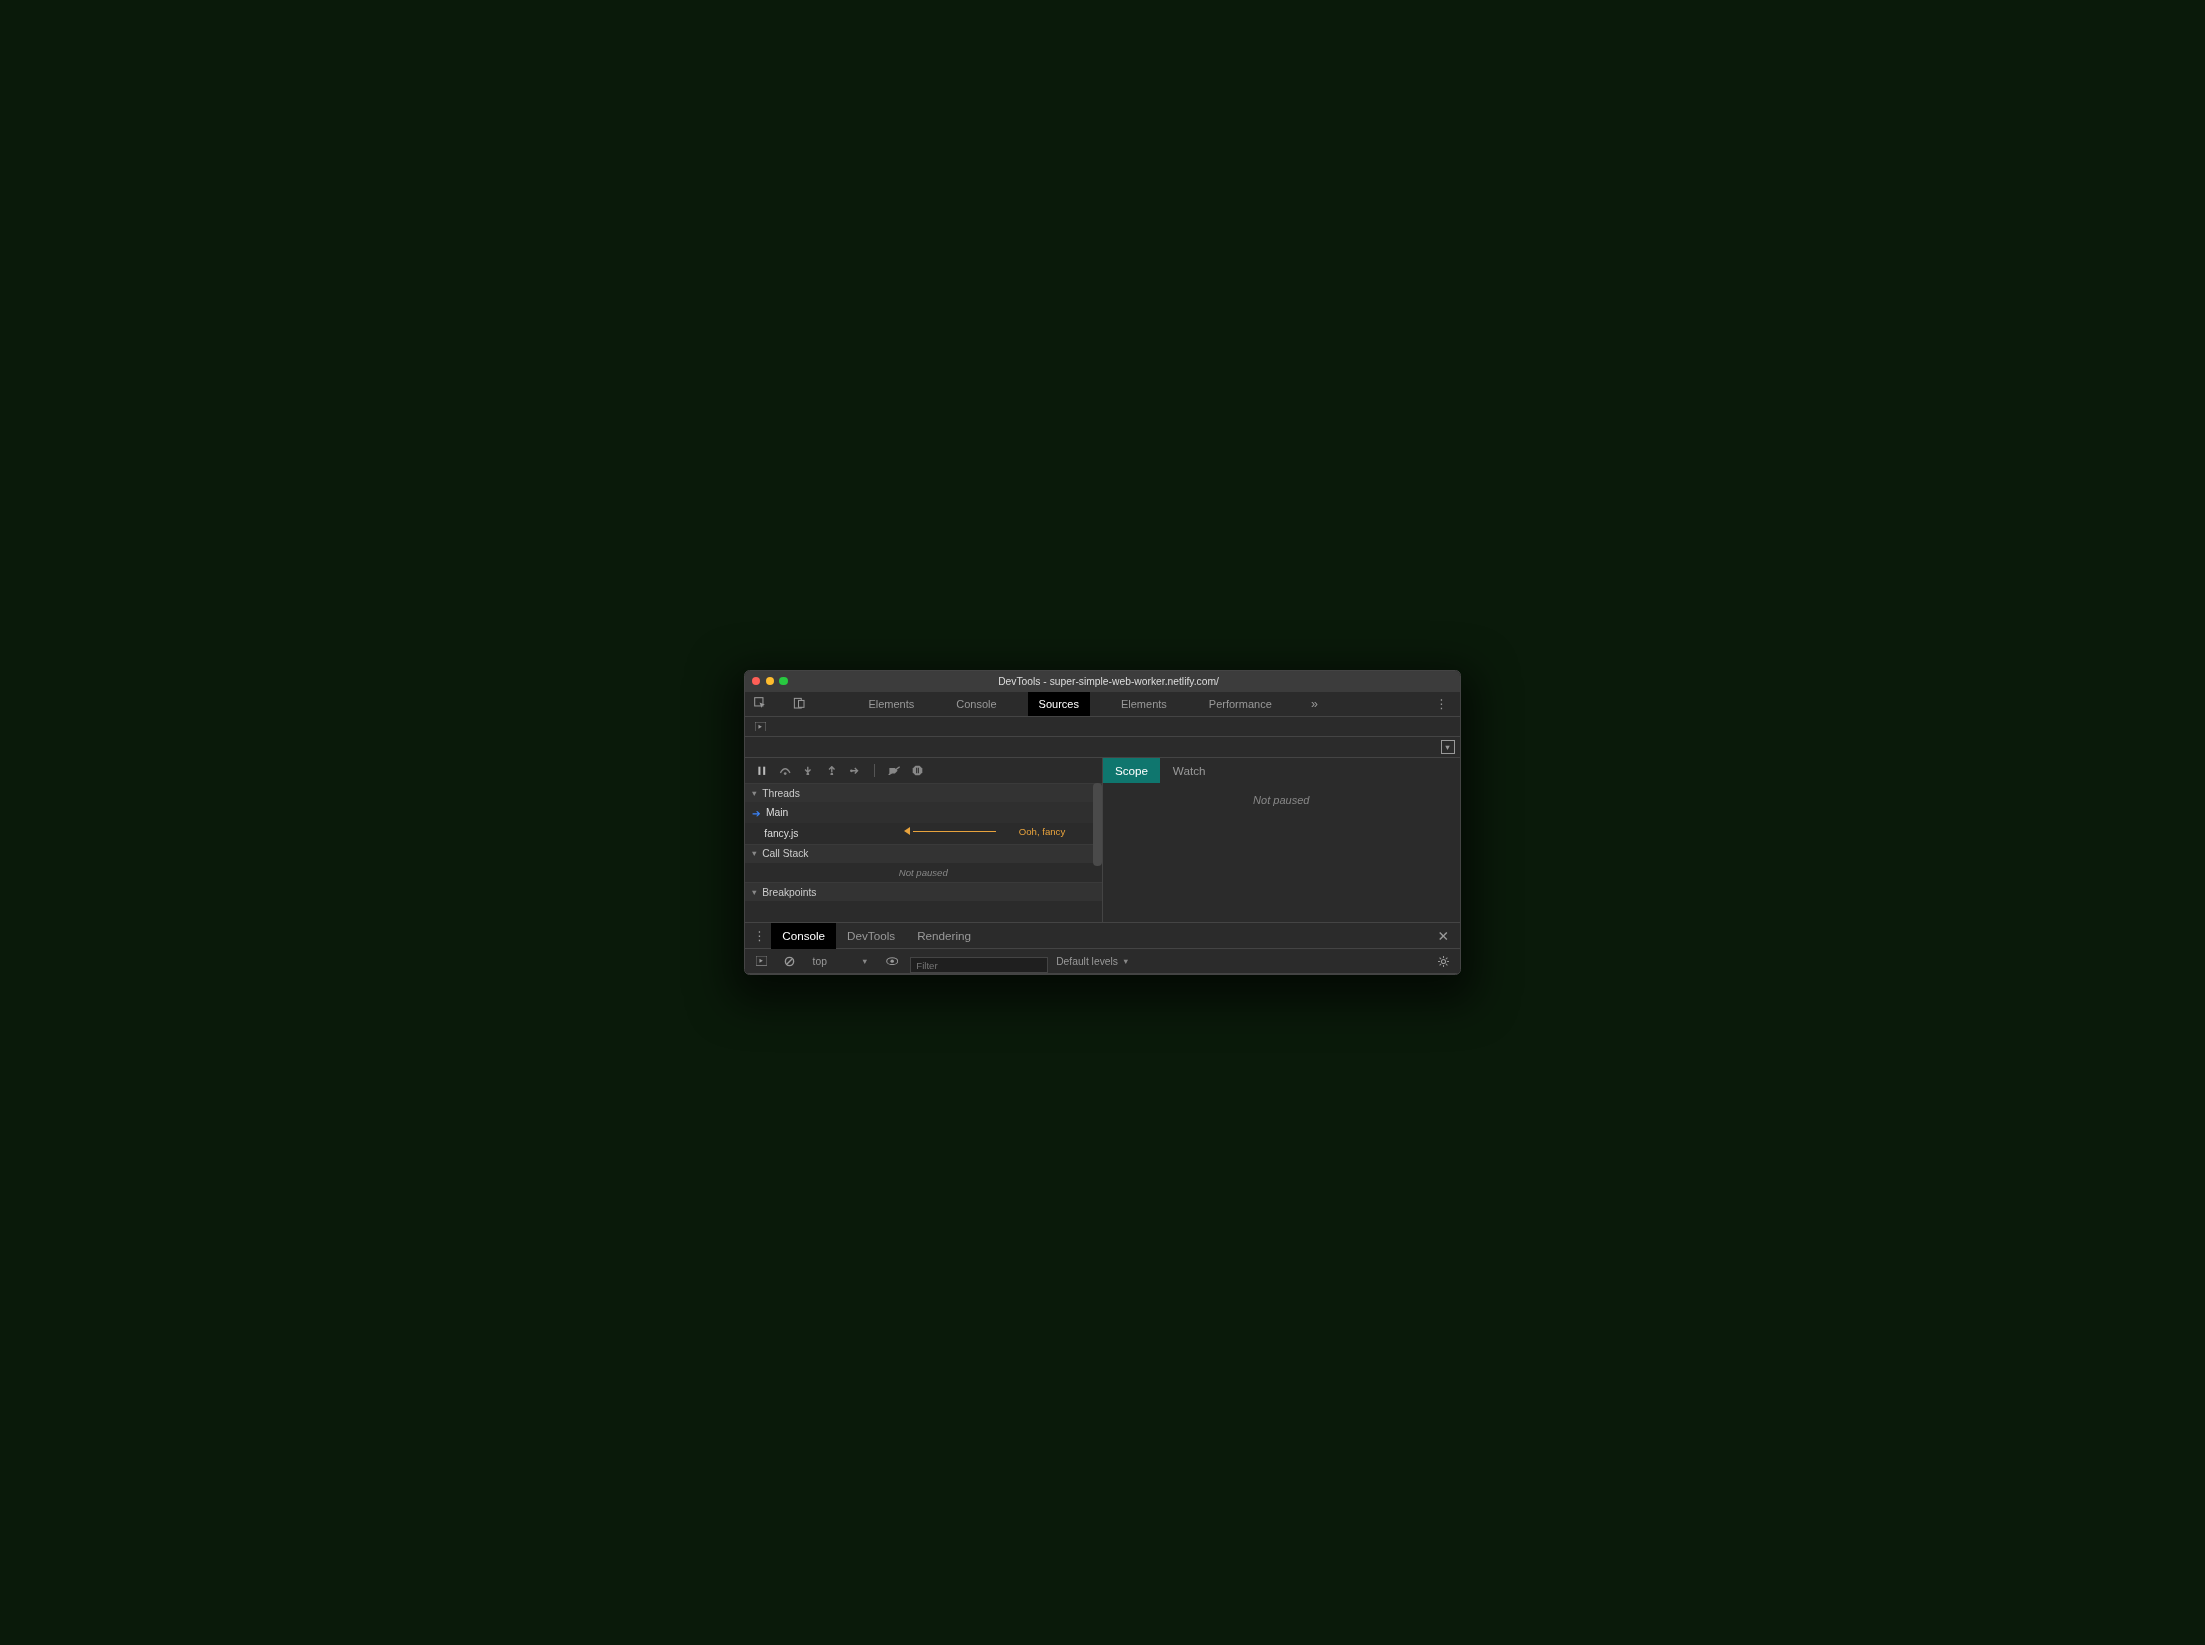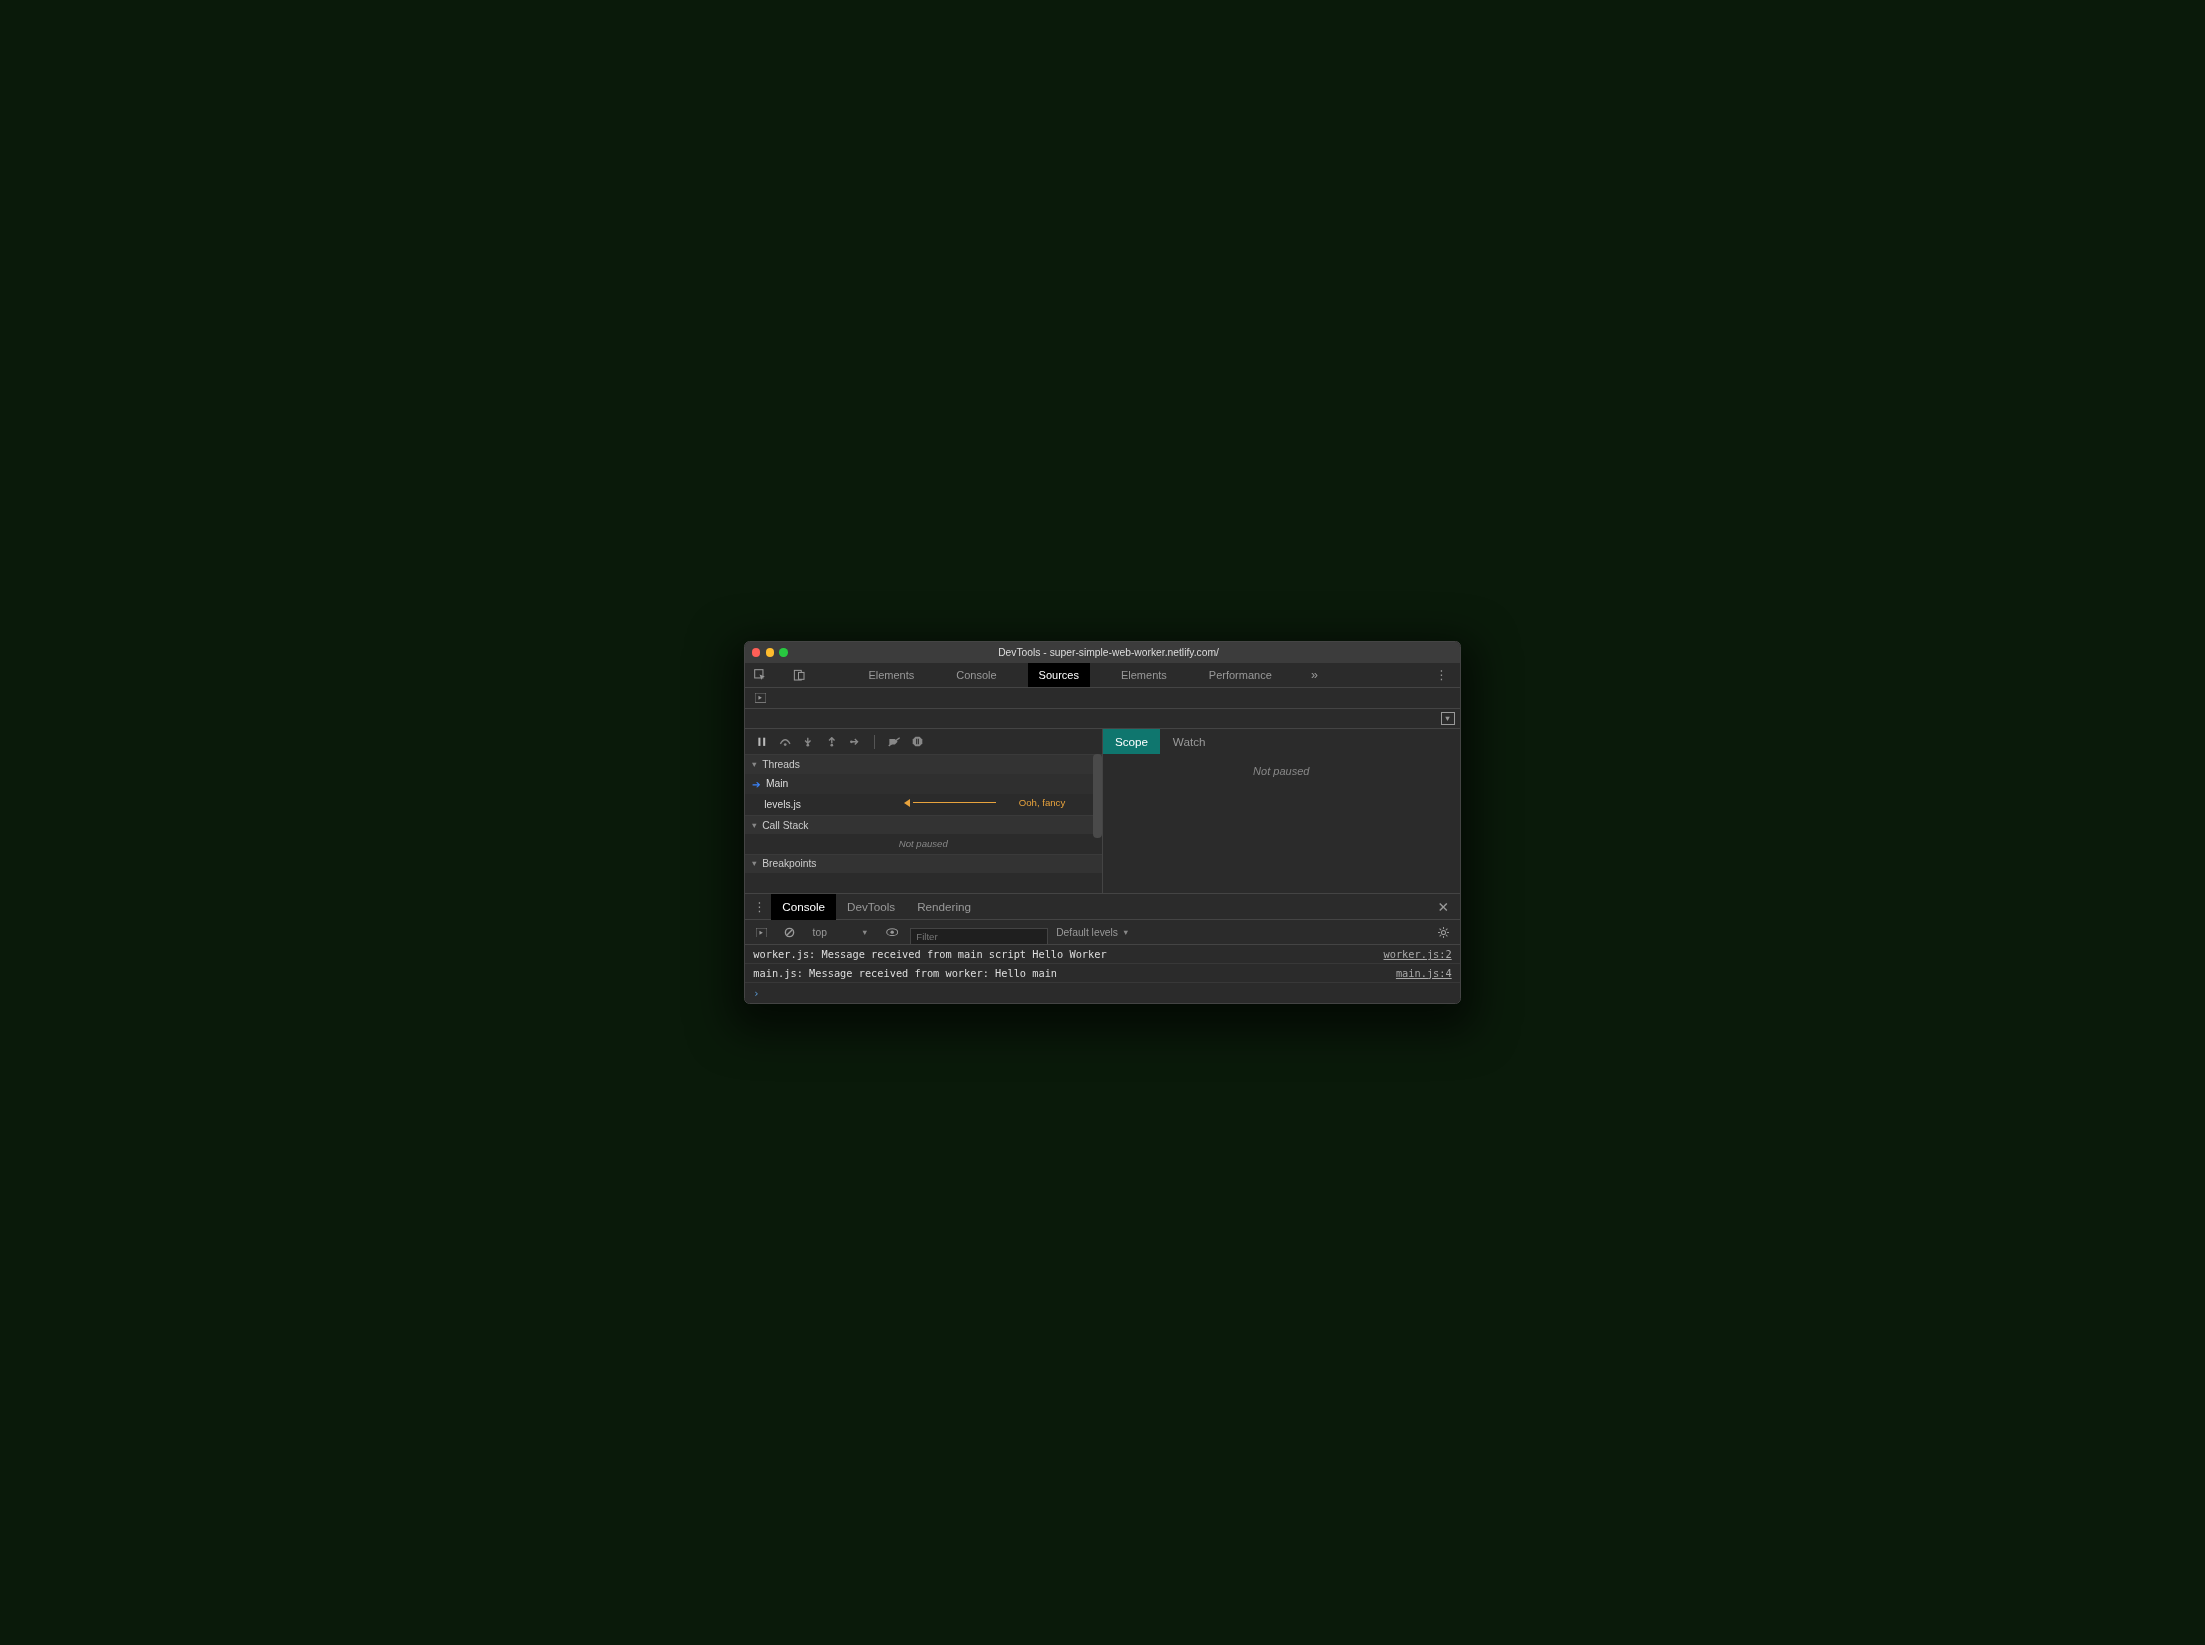--- a/index.html
+++ b/index.html
@@ -259,21 +259,21 @@
         <div class="section-header">
           <span class="tri">▼</span>
           <span>Threads</span>
         </div>
         <div class="thread-container">
           <div class="thread-row selected">
             <span class="arrow-icon">➔</span>
             <span>Main</span>
           </div>
           <div class="thread-row" style="padding-left:19.3px;">
-            <span>levels.js</span>
+            <span>fancy.js</span>
           </div>
           <div class="annotation" style="left:159px; top:23.4px;">
             <div class="anno-arrow"></div>
             <div class="anno-line"></div>
             <div class="anno-text">Ooh, fancy</div>
           </div>
         </div>
         <div class="section-header">
           <span class="tri">▼</span>
           <span>Call Stack</span>
@@ -342,28 +342,15 @@
             <line x1="13" y1="8" x2="16" y2="8"></line>
             <line x1="2.3" y1="2.3" x2="4.5" y2="4.5"></line>
             <line x1="11.5" y1="11.5" x2="13.7" y2="13.7"></line>
             <line x1="2.3" y1="13.7" x2="4.5" y2="11.5"></line>
             <line x1="11.5" y1="4.5" x2="13.7" y2="2.3"></line>
           </g>
         </svg>
     </div>
   </div>
 
-  <div class="console-body">
-    <div class="log-row">
-      <span class="log-msg">worker.js: Message received from main script Hello Worker</span>
-      <span class="log-src">worker.js:2</span>
-    </div>
-    <div class="log-row">
-      <span class="log-msg">main.js: Message received from worker: Hello main</span>
-      <span class="log-src">main.js:4</span>
-    </div>
-    <div class="prompt-row">
-      <span>›</span>
-    </div>
-  </div>
 
 </div>
 
 
 </body></html>

